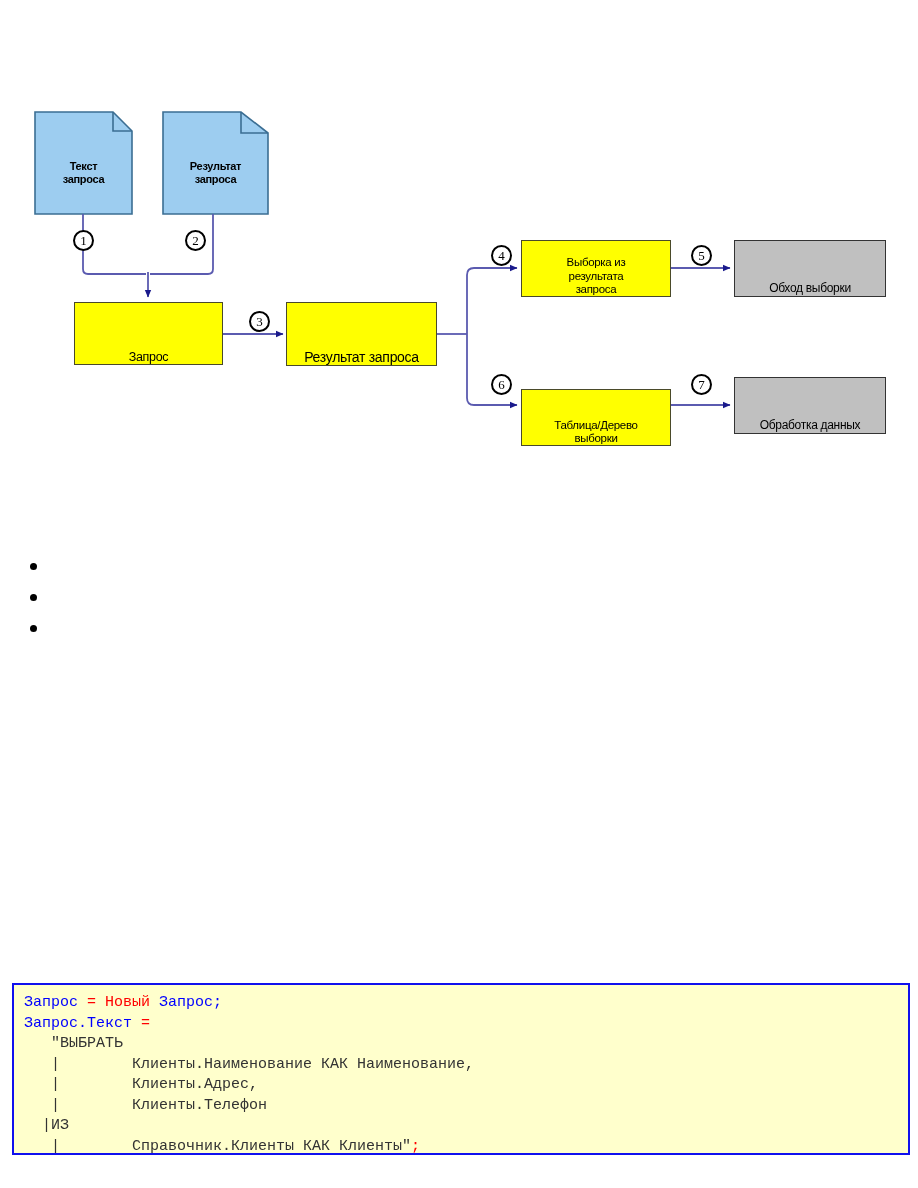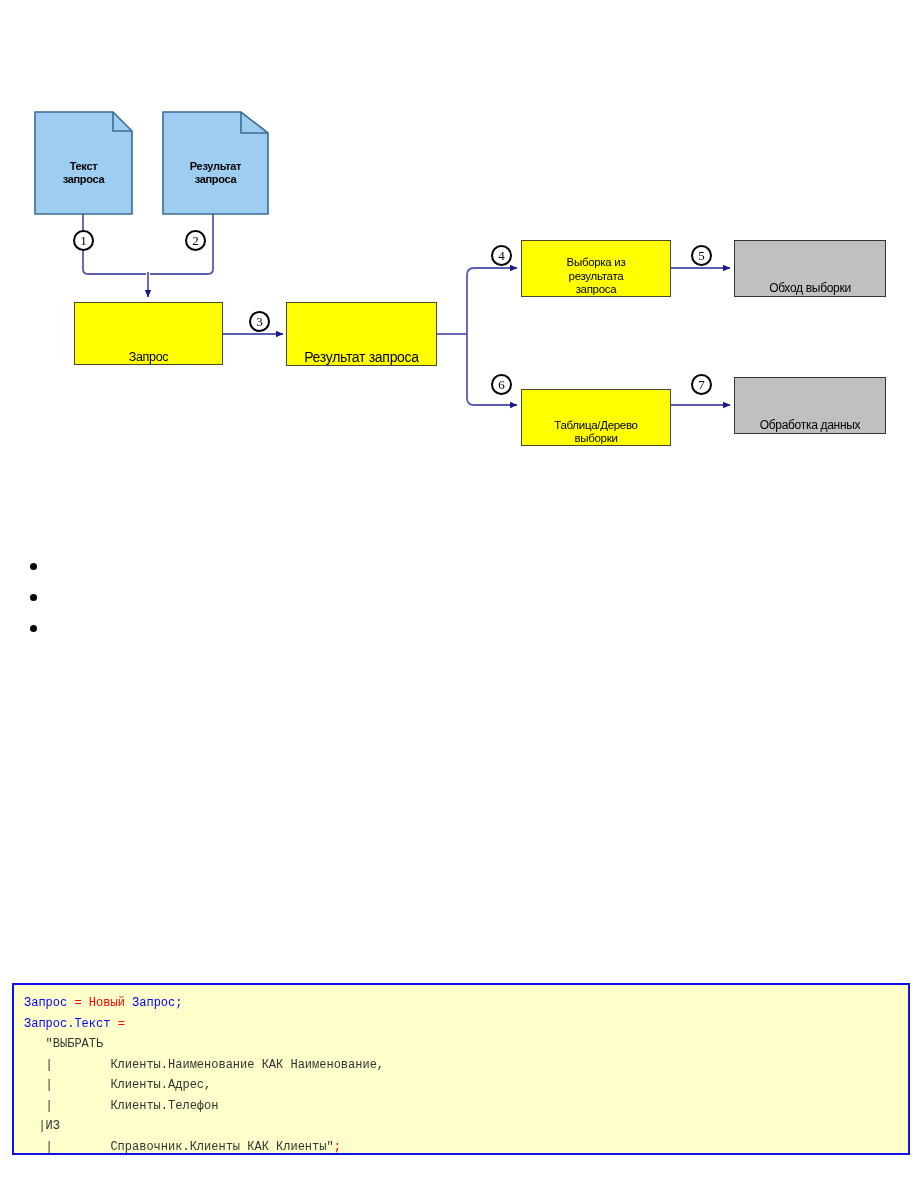--- a/index.html
+++ b/index.html
@@ -84,21 +84,21 @@
     width:898px; height:172px;
     box-sizing:border-box;
     background:#ffffcc;
     border:2px solid #1010ee;
     padding:8px 10px 0 10px;
     overflow:hidden;
   }
   #code-block pre {
     margin:0;
     font-family:"Liberation Mono", "DejaVu Sans Mono", monospace;
-    font-size:12px;
+    font-size:15px;
     line-height:20.5px;
     color:#333333;
     white-space:pre;
   }
   .tok-kw   { color:#0000ff; }
   .tok-op   { color:#ff0000; }
   .tok-plain{ color:#333333; }
 </style>
 </head>
 <body>

